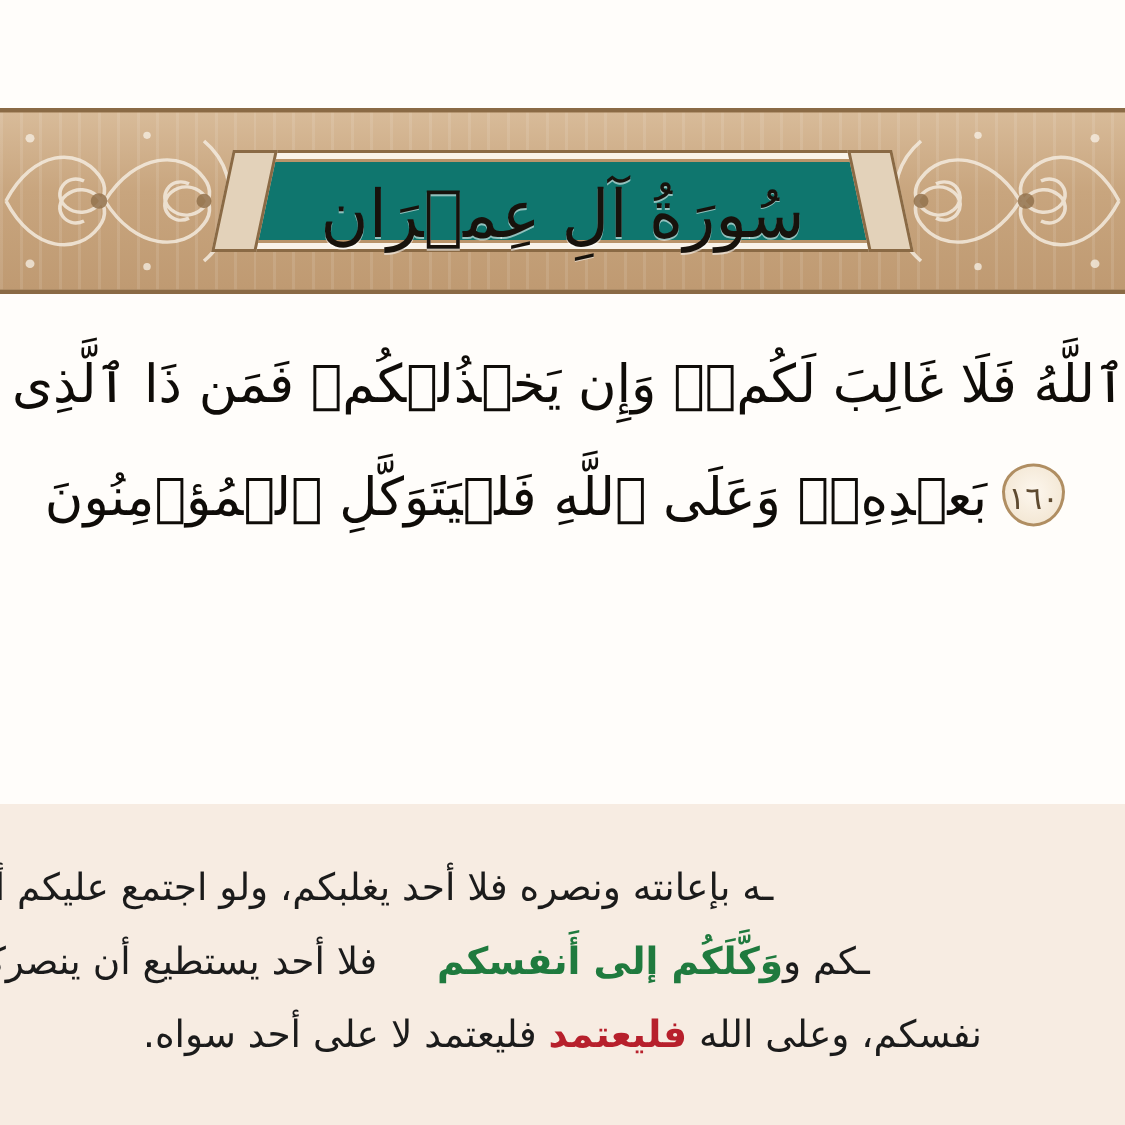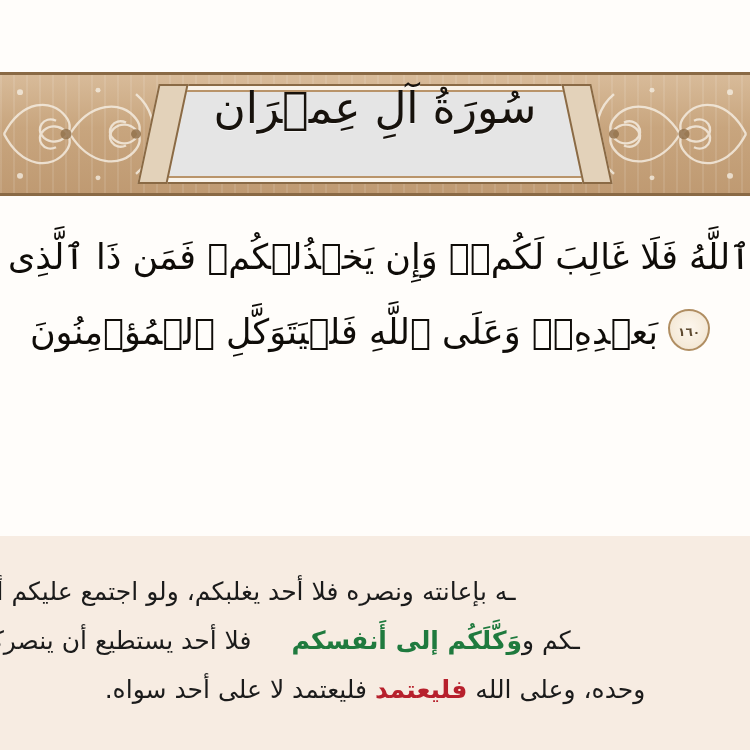--- a/index.html
+++ b/index.html
@@ -64,27 +64,27 @@
   .orn.right { right: 0; }
   .orn svg { width: 100%; height: 100%; display: block; }
 
   
   .cartouche {
     position: absolute;
     left: 50%;
     top: 50%;
     transform: translate(-50%, -50%);
     width: 430px;
-    height: 100px;
-    background: #e5e5e5;
+    height: 68px;
+    background: #0f766e;
     border: 2px solid #8a6a45;
     border-radius: 4px;
     box-shadow: inset 0 0 0 4px #f9f3ea, inset 0 0 0 6px #b9946a;
     display: flex;
-    align-items: flex-start;
+    align-items: flex-end;
     justify-content: center;
   }
   .cartouche::before,
   .cartouche::after {
     content: "";
     position: absolute;
     top: -2px;
     bottom: -2px;
     width: 26px;
     background: #e3d2ba;
@@ -136,29 +136,28 @@
     line-height: 1.75;
     margin-top: 18px;
   }
   .ayah-number {
     display: inline-block;
     width: 42px;
     height: 42px;
     line-height: 42px;
     margin: 0 10px;
     text-align: center;
-    font-size: 12px;
+    font-size: 21px;
     color: #5e4a30;
     border: 2px solid #b08e62;
     border-radius: 50% 50% 50% 50% / 45% 45% 55% 55%;
     background: radial-gradient(circle at 50% 45%, #fdf7ee 0%, #f0e2cc 100%);
     vertical-align: middle;
     position: relative;
     top: -4px;
-    font-weight: bold;
   }
 
   
   .mid-gap {
     height: 40px;
     background: #fffdfa;
     flex: 0 0 auto;
   }
 
   
@@ -260,17 +259,17 @@
   <div class="mid-gap"></div>
 
   <div class="tafsir">
     <div class="tafsir-line wide">ـه بإعانته ونصره فلا أحد يغلبكم، ولو اجتمع عليكم أهل</div>
 
     <div class="tafsir-line wide2">
       <span>ـكم و</span><span class="hl-green">وَكَّلَكُم إلى أَنفسكم</span><span> فلا أحد يستطيع أن ينصركم مر</span>
     </div>
 
     <div class="tafsir-line">
-      <span>وحده، وعلى الله </span><span class="hl-red">فليعتمد</span><span> فليعتمد لا على أحد سواه.</span>
+      <span>نفسكم، وعلى الله </span><span class="hl-red">فليعتمد</span><span> فليعتمد لا على أحد سواه.</span>
     </div>
   </div>
 
 </div>
 
 </body></html>

